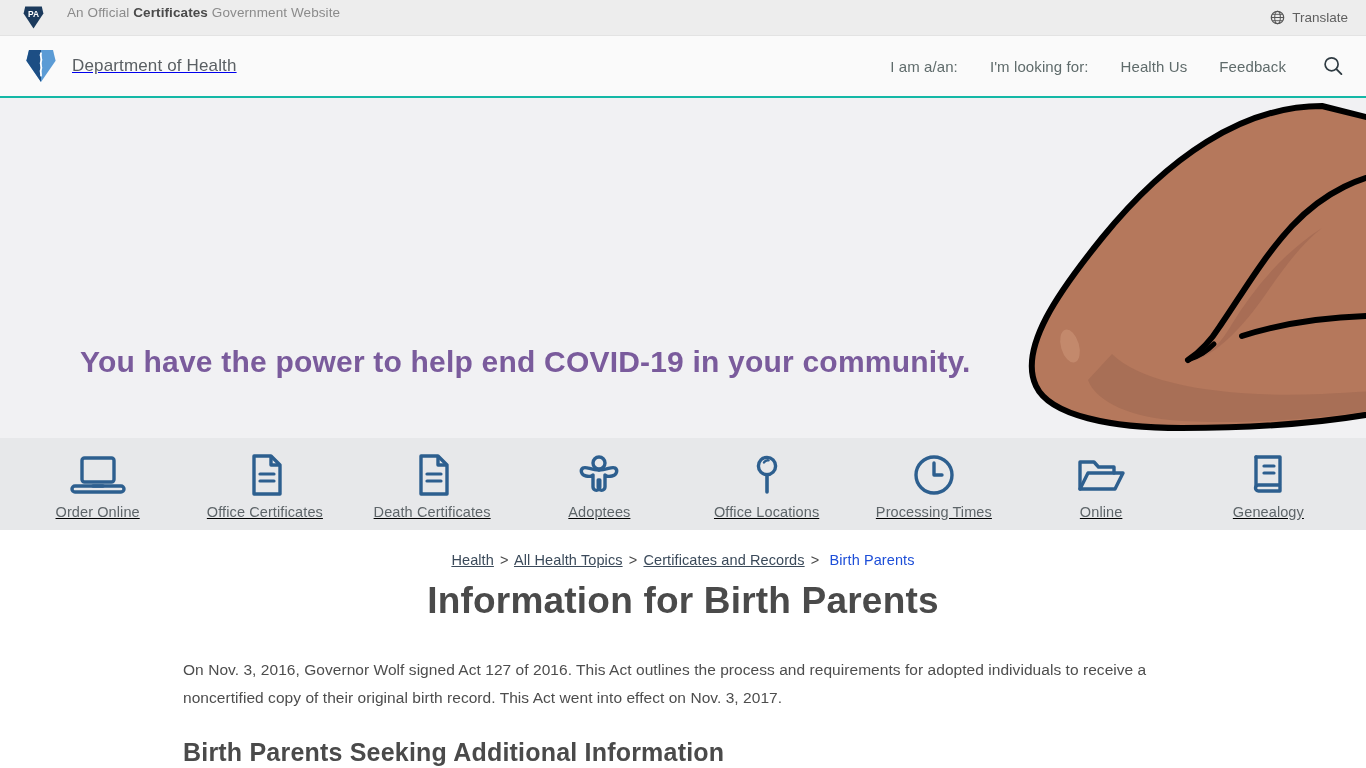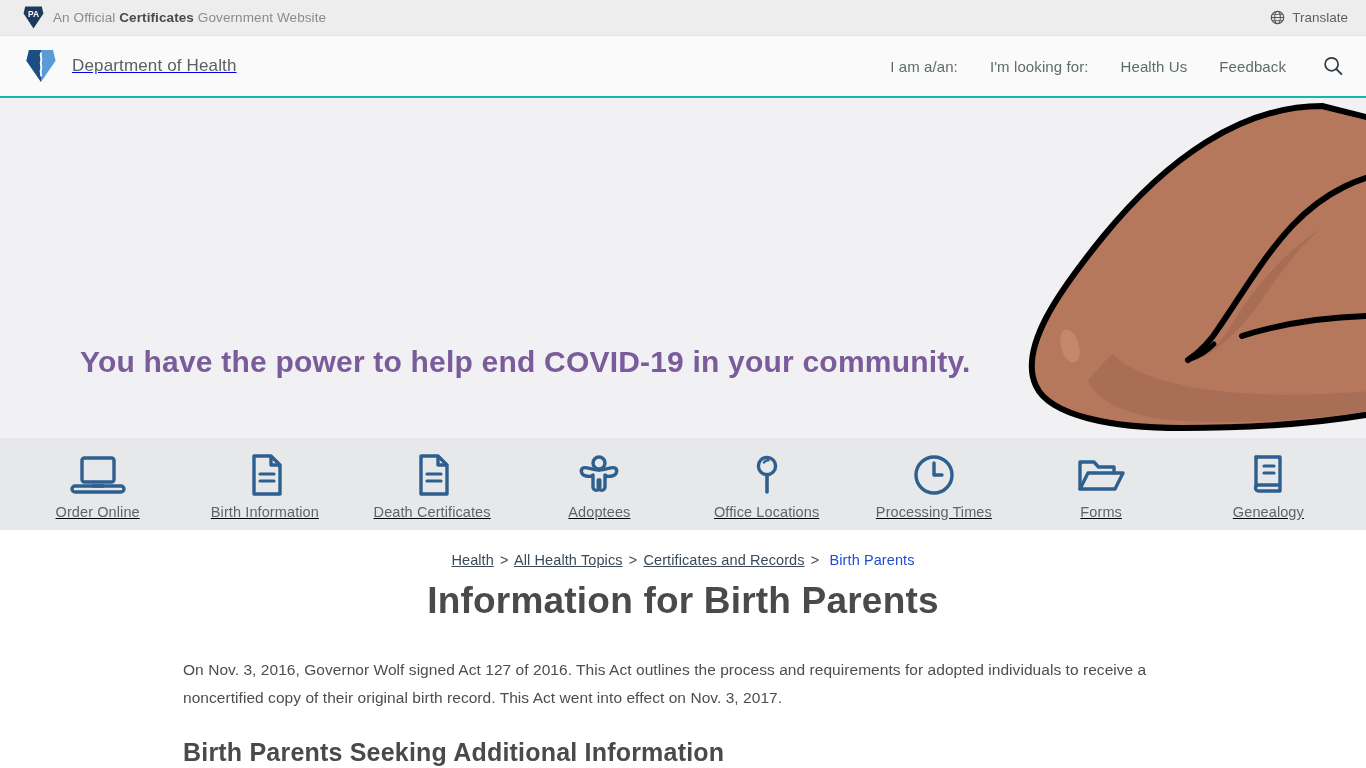--- a/index.html
+++ b/index.html
@@ -12,21 +12,21 @@
 
   
   .gov-banner {
     height: 36px;
     background: #ededed;
     display: flex;
     align-items: center;
     padding: 0 18px 0 22px;
     border-bottom: 1px solid #e3e3e3;
   }
-  .gov-banner-left { display: flex; align-items: center; gap: 8px; }
+  .gov-banner-left { display: flex; gap: 22px; }
   .pa-keystone-sm { width: 23px; height: 25px; flex: none; }
   .gov-banner-text {
     font-size: 13.5px; color: #8b8b8b; letter-spacing: .1px;
   }
   .gov-banner-text b { color: #4a4a4a; font-weight: 700; }
   .gov-banner-right {
     margin-left: auto; display: flex; align-items: center; gap: 7px;
     font-size: 13.5px; color: #5f5f5f;
   }
   .globe-icon { width: 15px; height: 15px; display:block; }
@@ -226,21 +226,21 @@
 
   <a class="iconbar-item" href="#">
     <span class="glyph">
       <svg width="44" height="44" viewBox="0 0 44 44">
         <path d="M11 3 H28 L37 12 V41 H11 Z" fill="none" stroke="#2d5f8f" stroke-width="3.4" stroke-linejoin="round"></path>
         <path d="M28 3 V12 H37" fill="none" stroke="#2d5f8f" stroke-width="3.4" stroke-linejoin="round"></path>
         <line x1="17" y1="21" x2="31" y2="21" stroke="#2d5f8f" stroke-width="3.2" stroke-linecap="round"></line>
         <line x1="17" y1="28" x2="31" y2="28" stroke="#2d5f8f" stroke-width="3.2" stroke-linecap="round"></line>
       </svg>
     </span>
-    <span class="iconbar-label">Birth Information</span>
+    <span class="iconbar-label">Office Certificates</span>
   </a>
 
   <a class="iconbar-item" href="#">
     <span class="glyph">
       <svg width="44" height="44" viewBox="0 0 44 44">
         <path d="M11 3 H28 L37 12 V41 H11 Z" fill="none" stroke="#2d5f8f" stroke-width="3.4" stroke-linejoin="round"></path>
         <path d="M28 3 V12 H37" fill="none" stroke="#2d5f8f" stroke-width="3.4" stroke-linejoin="round"></path>
         <line x1="17" y1="21" x2="31" y2="21" stroke="#2d5f8f" stroke-width="3.2" stroke-linecap="round"></line>
         <line x1="17" y1="28" x2="31" y2="28" stroke="#2d5f8f" stroke-width="3.2" stroke-linecap="round"></line>
       </svg>
@@ -282,21 +282,21 @@
     <span class="iconbar-label">Processing Times</span>
   </a>
 
   <a class="iconbar-item" href="#">
     <span class="glyph">
       <svg width="52" height="44" viewBox="0 0 52 44">
         <path d="M5 36 V9 H19 L23.5 14 H39 V20" fill="none" stroke="#2d5f8f" stroke-width="3.4" stroke-linejoin="round" stroke-linecap="round"></path>
         <path d="M5 36 L13 20 H48 L40 36 Z" fill="none" stroke="#2d5f8f" stroke-width="3.4" stroke-linejoin="round"></path>
       </svg>
     </span>
-    <span class="iconbar-label">Forms</span>
+    <span class="iconbar-label">Online</span>
   </a>
 
   <a class="iconbar-item" href="#">
     <span class="glyph">
       <svg width="44" height="44" viewBox="0 0 44 44">
         <path d="M10 4 H34 V38 H12.5 A3 3 0 0 1 12.5 32 H34" fill="none" stroke="#2d5f8f" stroke-width="3.4" stroke-linejoin="round" stroke-linecap="round"></path>
         <line x1="10" y1="4" x2="10" y2="33" stroke="#2d5f8f" stroke-width="3.4" stroke-linecap="round"></line>
         <line x1="18" y1="13" x2="28" y2="13" stroke="#2d5f8f" stroke-width="3.2" stroke-linecap="round"></line>
         <line x1="18" y1="20" x2="28" y2="20" stroke="#2d5f8f" stroke-width="3.2" stroke-linecap="round"></line>
       </svg>

